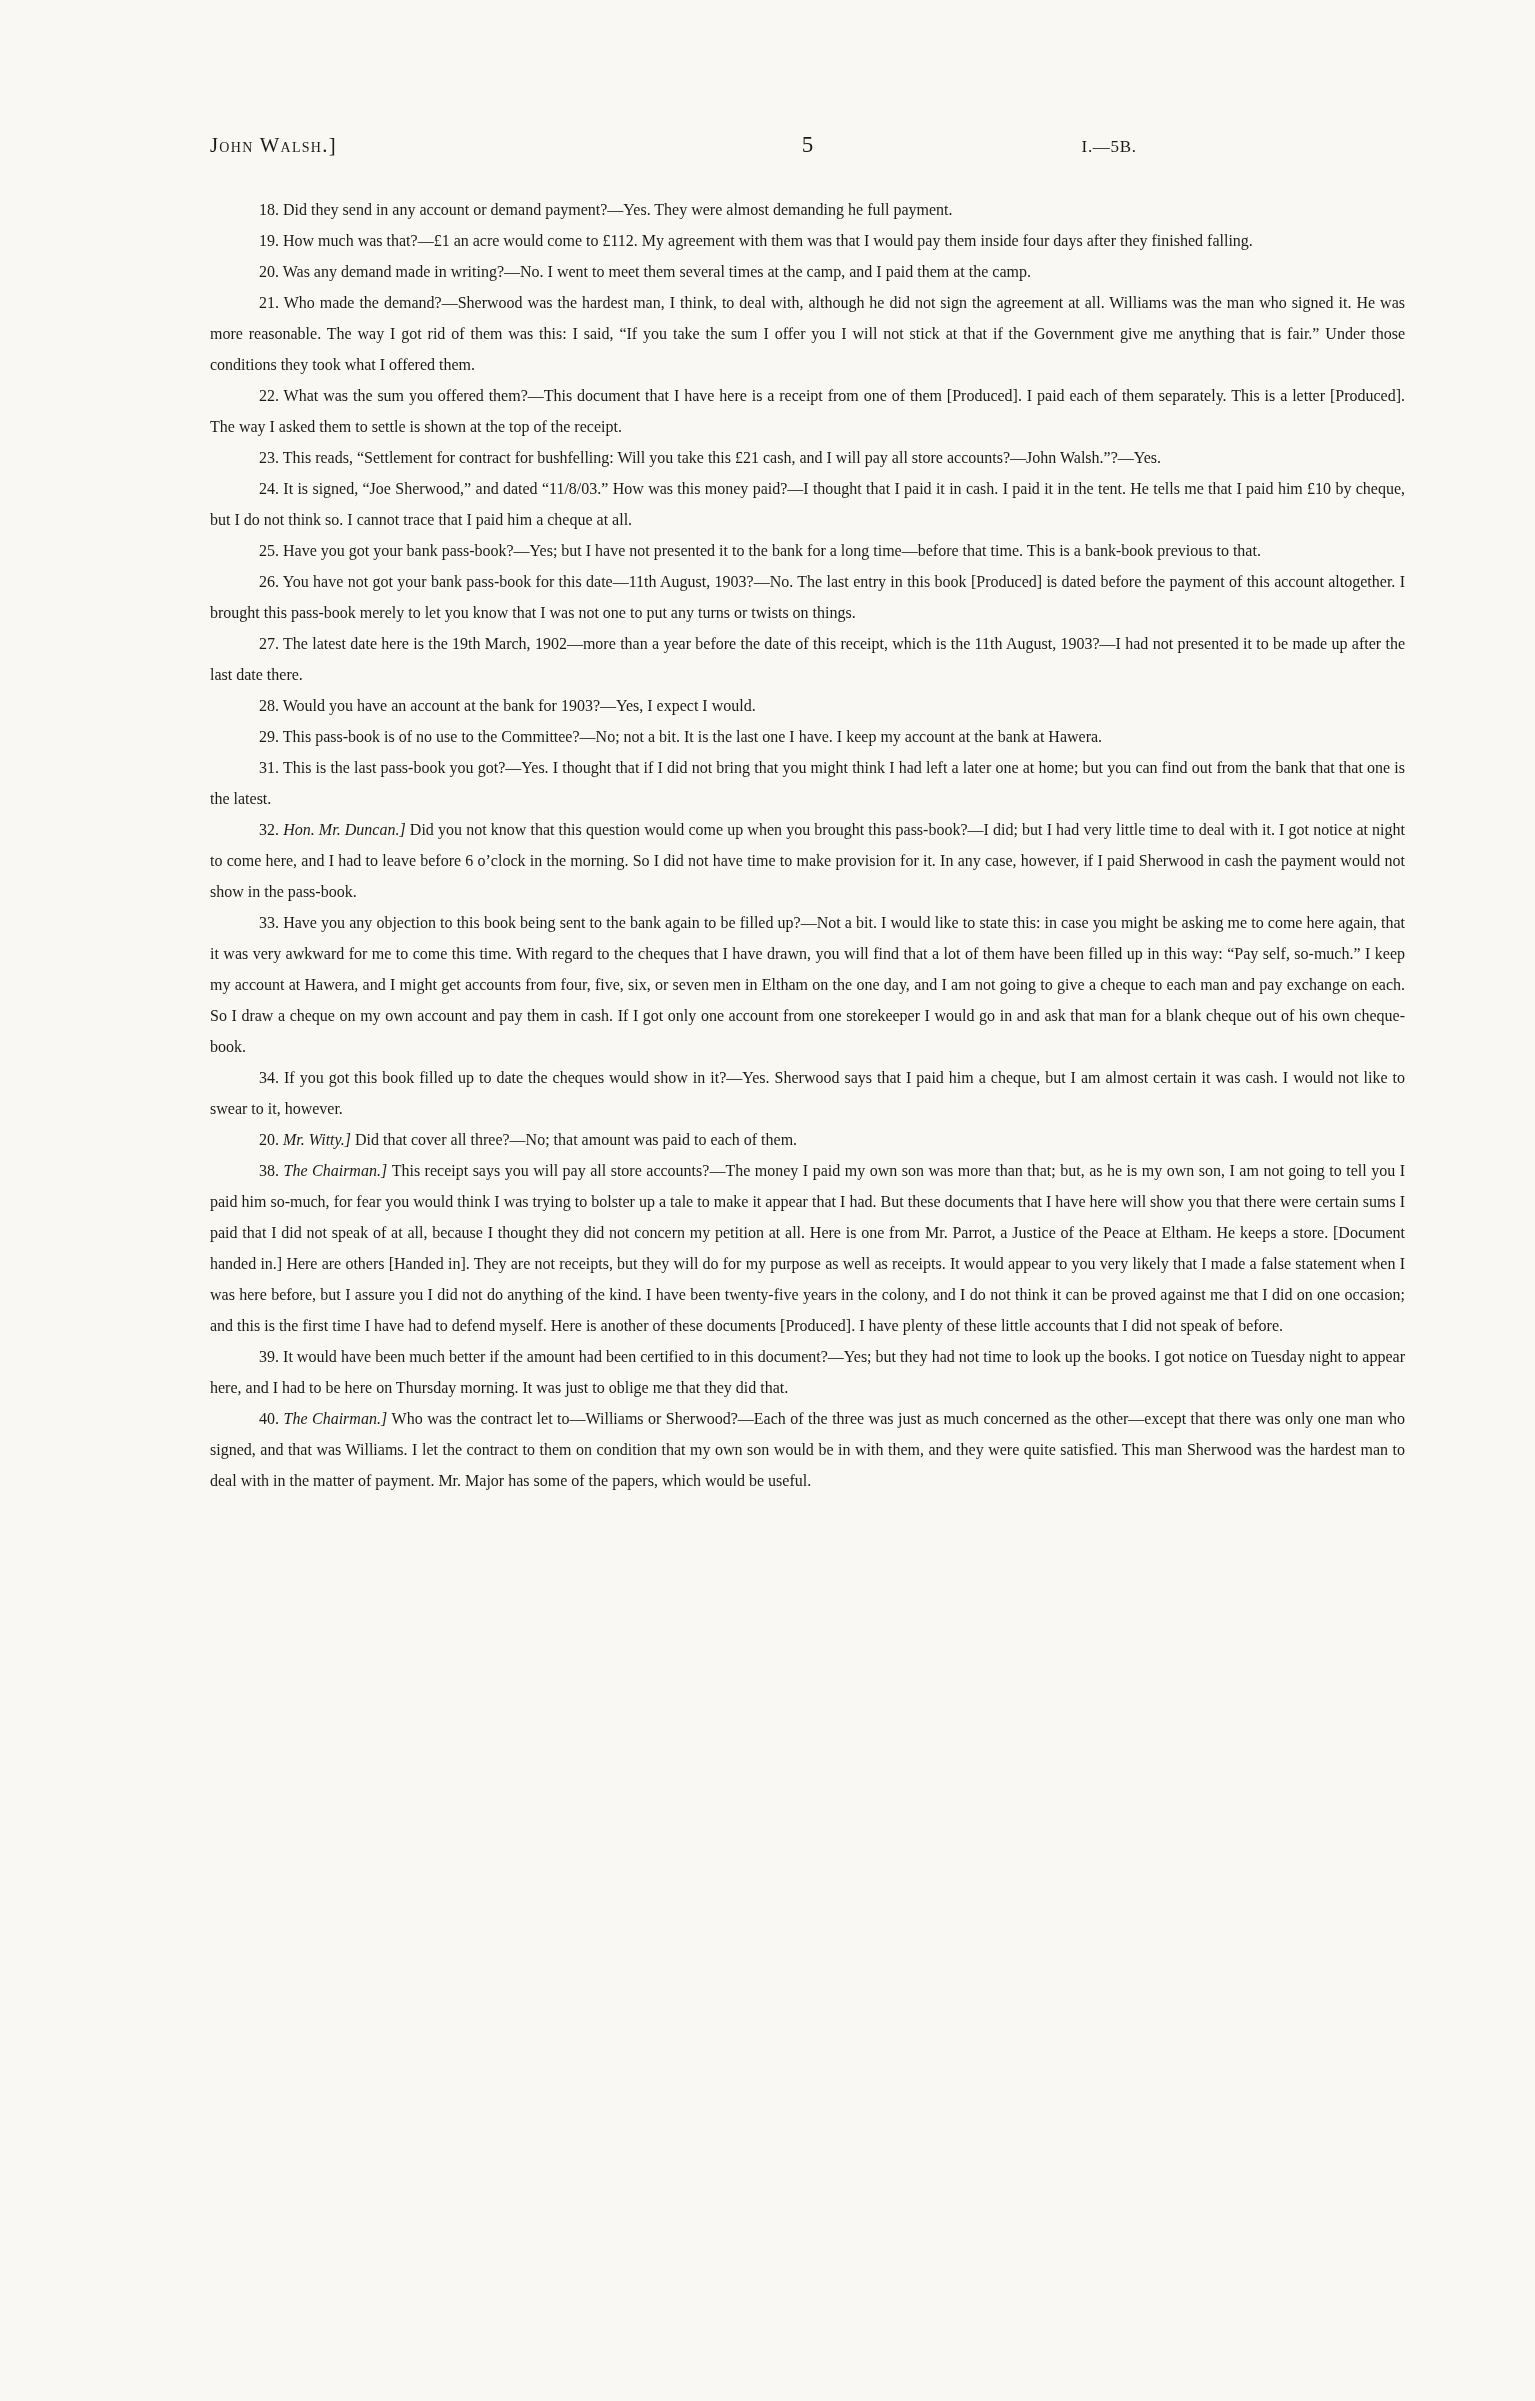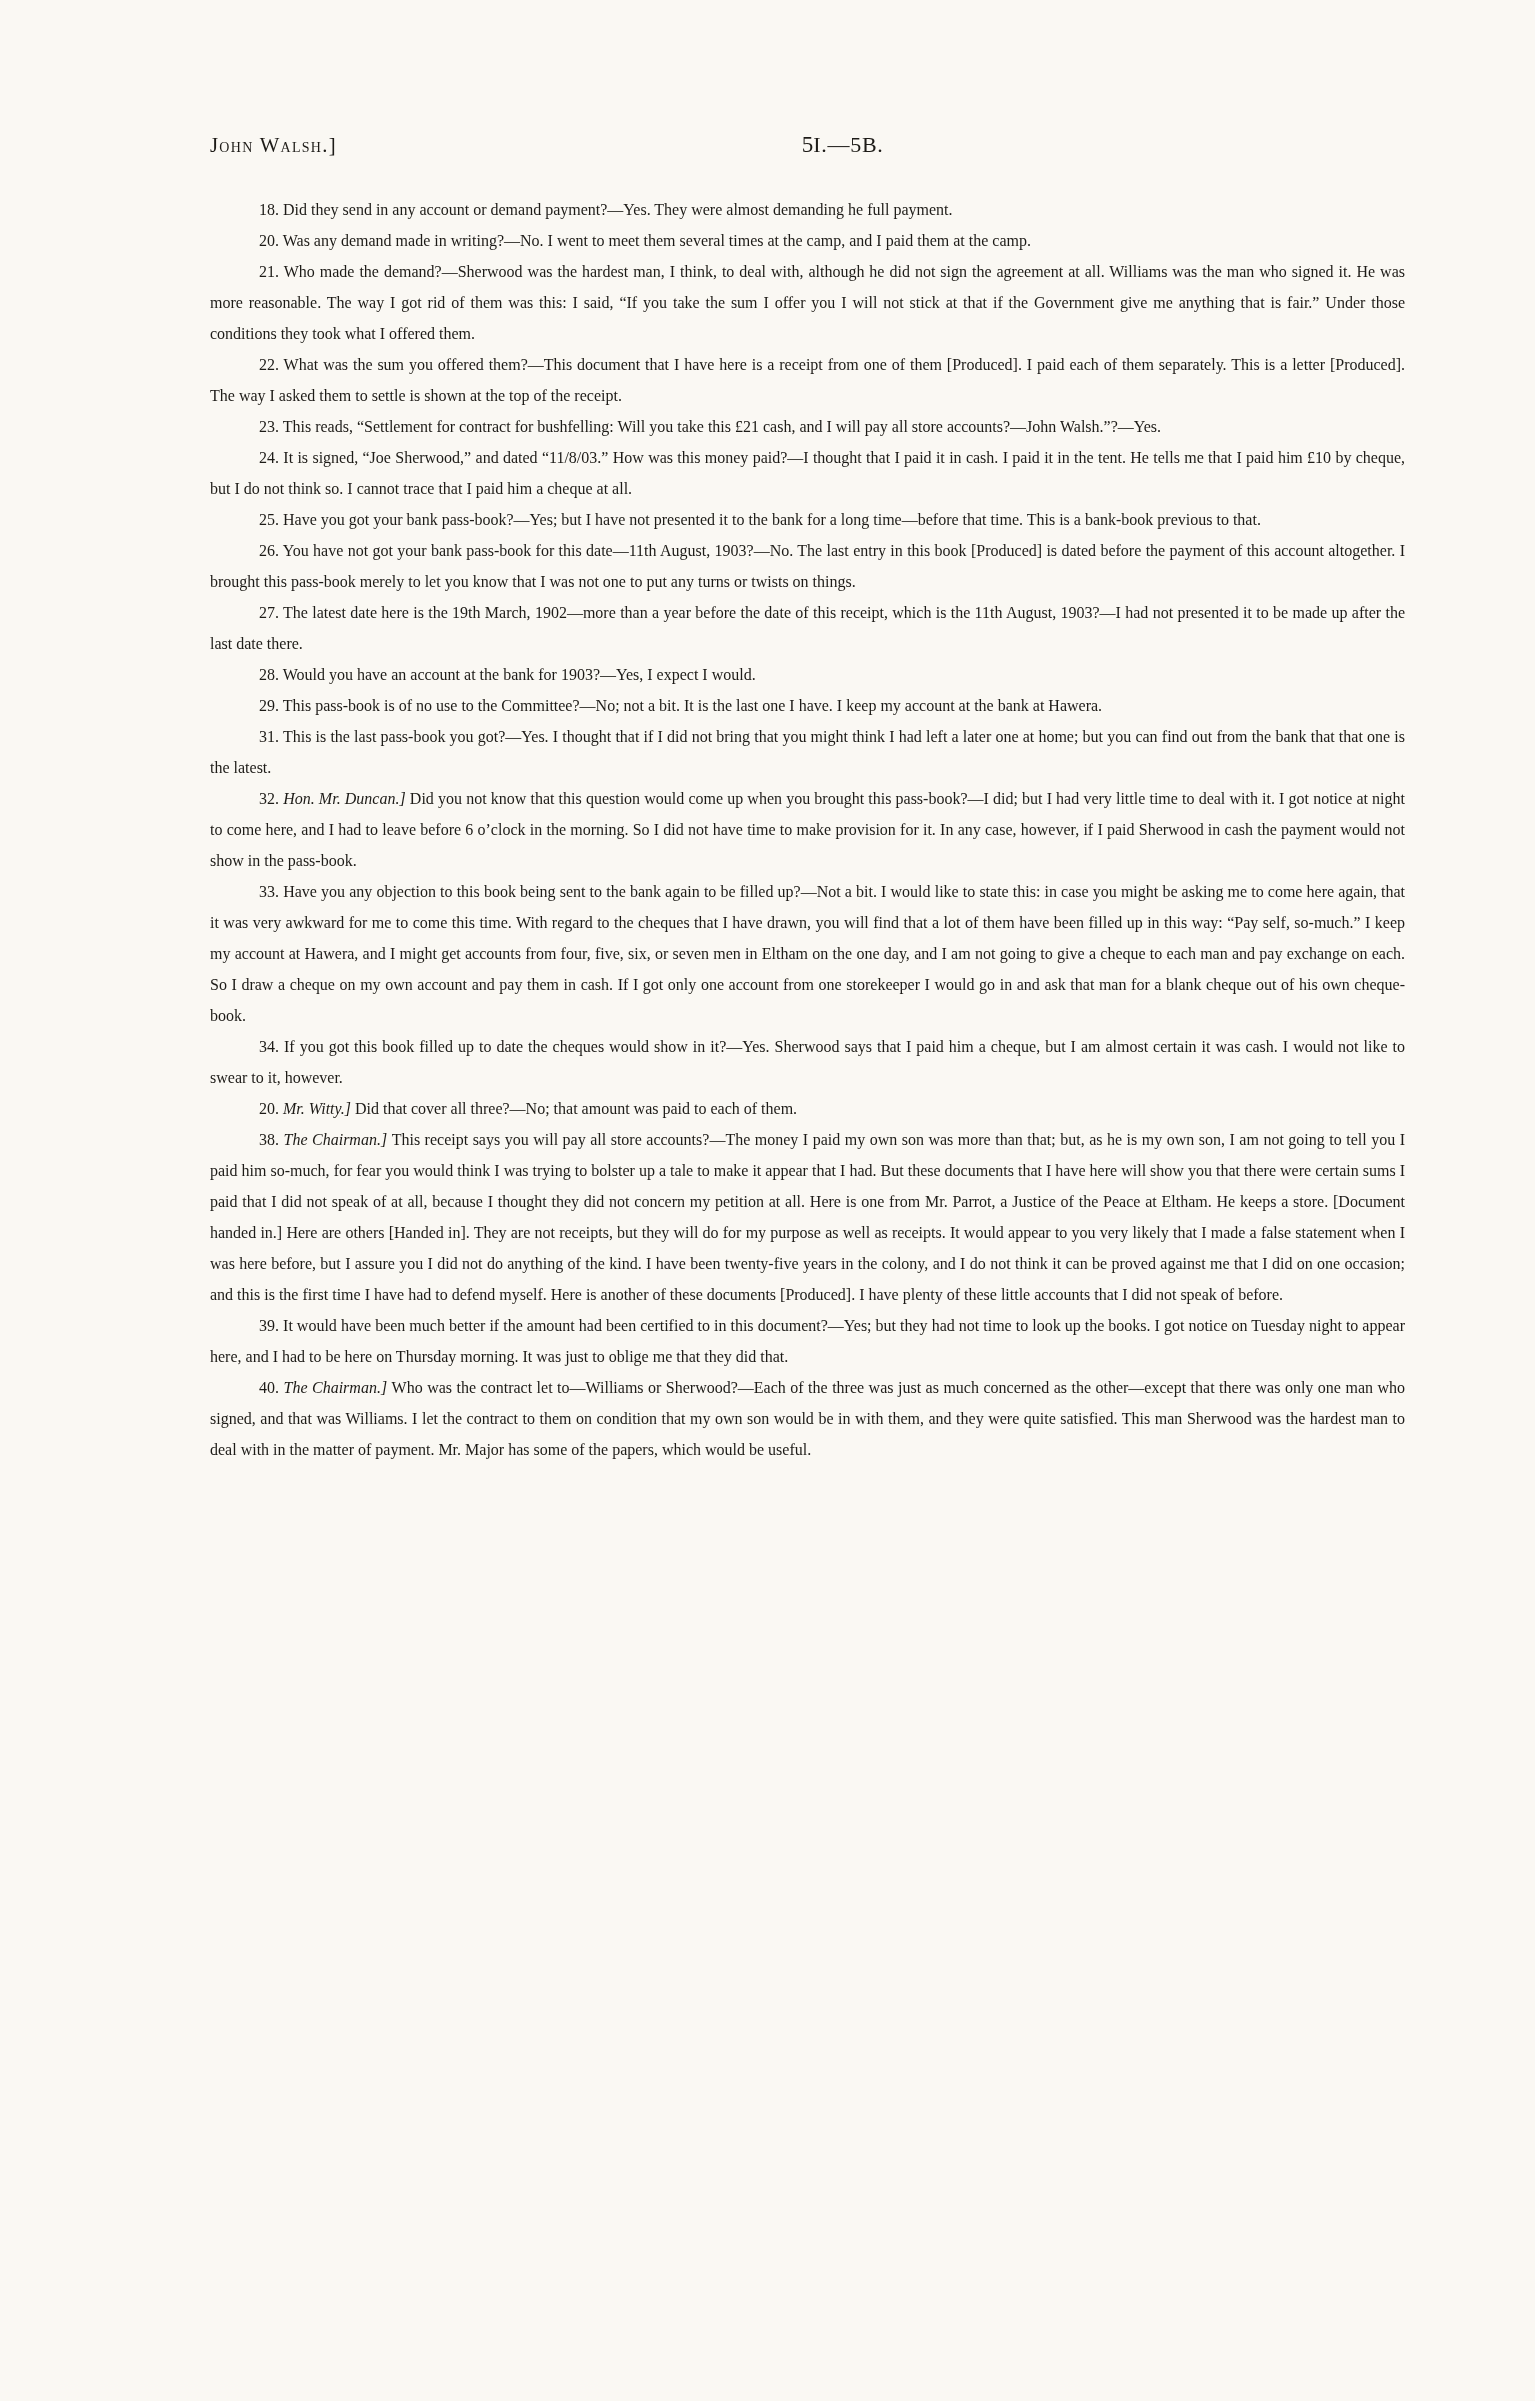--- a/index.html
+++ b/index.html
@@ -20,21 +20,21 @@
     margin-left: 33px;
   }
   .page-header {
     display: flex;
     align-items: baseline;
     font-size: 20.7px;
     margin-bottom: 36px;
   }
   .page-header .hcell-left  { flex: 1; text-align: left; }
   .page-header .hcell-mid   { flex: 0 0 auto; text-align: center; font-size: 23px; }
-  .page-header .hcell-right { flex: 1; text-align: left; font-size: 22px; letter-spacing: 0.7px; }
+  .page-header .hcell-right { flex: 1; text-align: center; font-size: 17px; letter-spacing: 0.7px; }
   .running-head {
     font-variant: small-caps;
     letter-spacing: 1.3px;
   }
   .body-text {
     font-size: 16px;
     line-height: 31px;
     text-align: justify;
   }
   .para {
@@ -55,20 +55,21 @@
       <span>5</span>
     </div>
     <div class="hcell-right">
       <span>I.—5B.</span>
     </div>
   </header>
 
   <section class="body-text" id="paragraphs-container">
   <p class="para"><span class="q-num">18. </span><span class="q-speaker"></span><span class="q-text">Did they send in any account or demand payment?—Yes.  They were almost demanding he full payment.</span></p>
 
+  <p class="para"><span class="q-num">19. </span><span class="q-speaker"></span><span class="q-text">How much was that?—£1 an acre would come to £112.  My agreement with them was that I would pay them inside four days after they finished falling.</span></p>
 
   <p class="para"><span class="q-num">20. </span><span class="q-speaker"></span><span class="q-text">Was any demand made in writing?—No.  I went to meet them several times at the camp, and I paid them at the camp.</span></p>
 
   <p class="para"><span class="q-num">21. </span><span class="q-speaker"></span><span class="q-text">Who made the demand?—Sherwood was the hardest man, I think, to deal with, although he did not sign the agreement at all.  Williams was the man who signed it.  He was more reasonable.  The way I got rid of them was this: I said, “If you take the sum I offer you I will not stick at that if the Government give me anything that is fair.”  Under those conditions they took what I offered them.</span></p>
 
   <p class="para"><span class="q-num">22. </span><span class="q-speaker"></span><span class="q-text">What was the sum you offered them?—This document that I have here is a receipt from one of them [Produced].  I paid each of them separately.  This is a letter [Produced].  The way I asked them to settle is shown at the top of the receipt.</span></p>
 
   <p class="para"><span class="q-num">23. </span><span class="q-speaker"></span><span class="q-text">This reads, “Settlement for contract for bushfelling: Will you take this £21 cash, and I will pay all store accounts?—John Walsh.”?—Yes.</span></p>
 
   <p class="para"><span class="q-num">24. </span><span class="q-speaker"></span><span class="q-text">It is signed, “Joe Sherwood,” and dated “11/8/03.”  How was this money paid?—I thought that I paid it in cash.  I paid it in the tent.  He tells me that I paid him £10 by cheque, but I do not think so.  I cannot trace that I paid him a cheque at all.</span></p>

